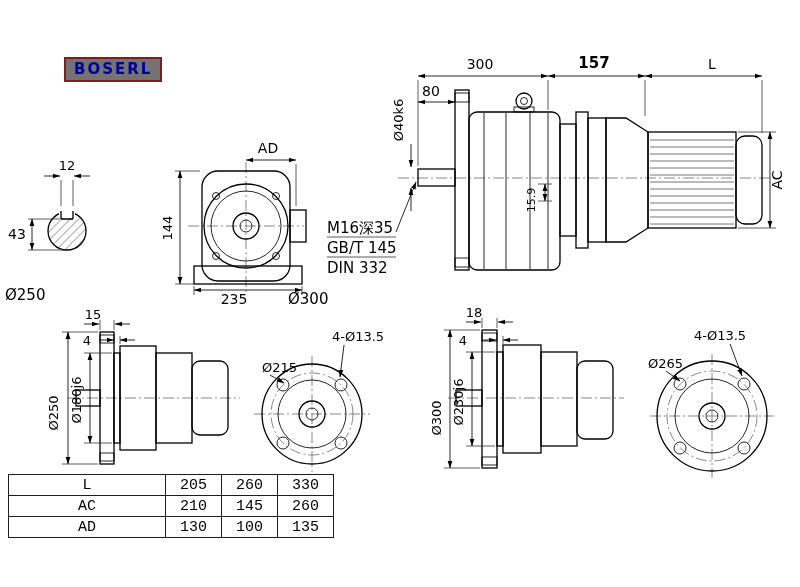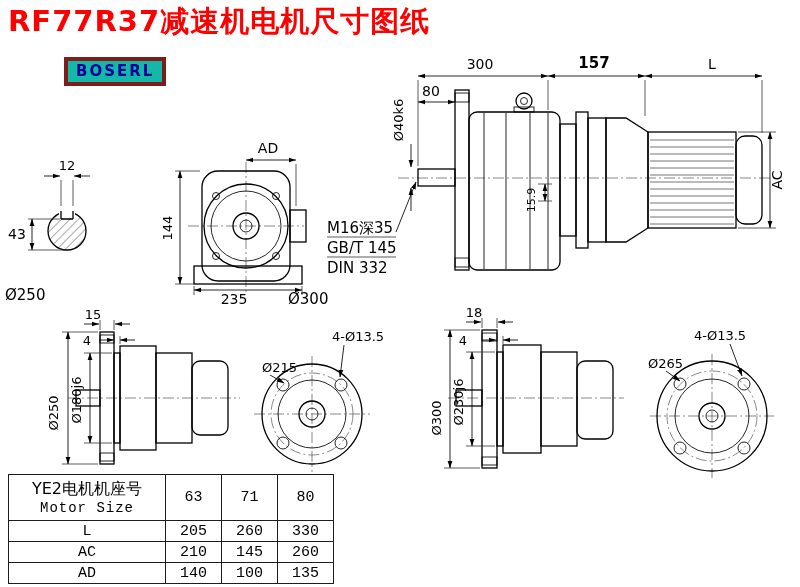--- a/index.html
+++ b/index.html
@@ -2,23 +2,23 @@
 <html><head>
 <meta charset="utf-8">
 <style>
   * { margin:0; padding:0; box-sizing:border-box; }
   html,body { background:#fff; }
   body { width:800px; height:587px; position:relative; overflow:hidden;
          font-family:"DejaVu Sans", sans-serif; }
   .page { position:absolute; inset:0; width:800px; height:587px; background:#ffffff; }
   .title { position:absolute; left:8px; top:2px; font-size:29px; font-weight:bold;
            color:#fe0000; letter-spacing:1px; white-space:nowrap; }
-  .brand { position:absolute; left:64px; top:57px; border:4px solid #7f1d1d;
+  .brand { position:absolute; left:64px; top:57px; border:2px solid #7f1d1d;
            color:#00009a; font-size:15px; font-weight:bold; padding:1px 8px 2px 8px;
-           letter-spacing:2px; background:#14b8a6; }
+           letter-spacing:2px; background:#737373; }
   svg.draw { position:absolute; left:0; top:0; }
   svg text { font-family:"DejaVu Sans", sans-serif; fill:#000; }
   .s  { stroke:#000; stroke-width:1.3; fill:none; }
   .s2 { stroke:#000; stroke-width:0.85; fill:none; }
   .fin{ stroke:#000; stroke-width:0.55; fill:none; }
   .ext{ stroke:#333; stroke-width:0.8; fill:none; }
   .dim { stroke:#000; stroke-width:0.85; fill:none; marker-start:url(#as); marker-end:url(#ae); }
   .dima{ stroke:#000; stroke-width:0.85; fill:none; marker-end:url(#ae); }
   .cl { stroke:#555; stroke-width:0.7; fill:none; stroke-dasharray:11 3 2 3; }
   .t  { font-size:13px; } .t11{ font-size:11px; } .t14{ font-size:14px; }
@@ -29,21 +29,20 @@
                    color:#000; padding:0; }
   .hcn { font-size:16px; line-height:21px; }
   .hen { font-family:"Liberation Mono", monospace; font-size:14px; line-height:19px; letter-spacing:1px; }
   .num { font-family:"Liberation Mono", monospace; font-size:15px; }
 </style>
 </head>
 <body>
 
 <div class="page">
 
-  <div class="title">RF77R37减速机电机尺寸图纸</div>
   <div class="brand">BOSERL</div>
 
   <svg class="draw" width="800" height="587" viewBox="0 0 800 587">
     <defs>
       <pattern id="hatch" width="6" height="6" patternUnits="userSpaceOnUse" patternTransform="rotate(45)">
         <rect width="6" height="6" fill="#fff"></rect>
         <line x1="0" y1="0" x2="0" y2="6" stroke="#555" stroke-width="1"></line>
       </pattern>
       <marker id="ae" viewBox="0 0 10 10" refX="9.5" refY="5" markerWidth="9" markerHeight="9" orient="auto">
         <path d="M0,1.8 L10,5 L0,8.2 Z" fill="#000"></path>
@@ -254,43 +253,34 @@
   </svg>
 
   <table class="spec-table">
     <colgroup>
       <col style="width:157px">
         <col style="width:56px">
         <col style="width:56px">
         <col style="width:56px">
     </colgroup>
     <tbody>
-      <tr style="height:46px">
-        <td>
-          <div class="hcn">YE2电机机座号</div>
-          <div class="hen">Motor Size</div>
-        </td>
-        <td class="num">63</td>
-        <td class="num">71</td>
-        <td class="num">80</td>
-      </tr>
       <tr style="height:21px">
         <td class="num">L</td>
         <td class="num">205</td>
         <td class="num">260</td>
         <td class="num">330</td>
       </tr>
       <tr style="height:21px">
         <td class="num">AC</td>
         <td class="num">210</td>
         <td class="num">145</td>
         <td class="num">260</td>
       </tr>
       <tr style="height:21px">
         <td class="num">AD</td>
-        <td class="num">140</td>
+        <td class="num">130</td>
         <td class="num">100</td>
         <td class="num">135</td>
       </tr>
     </tbody>
   </table>
 
 </div>
 
 </body></html>

